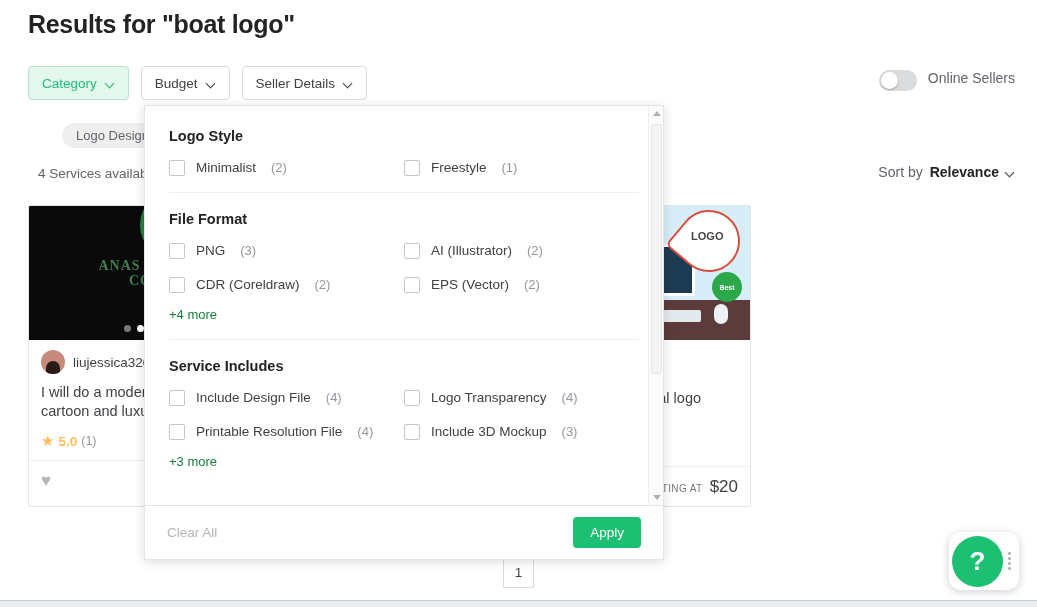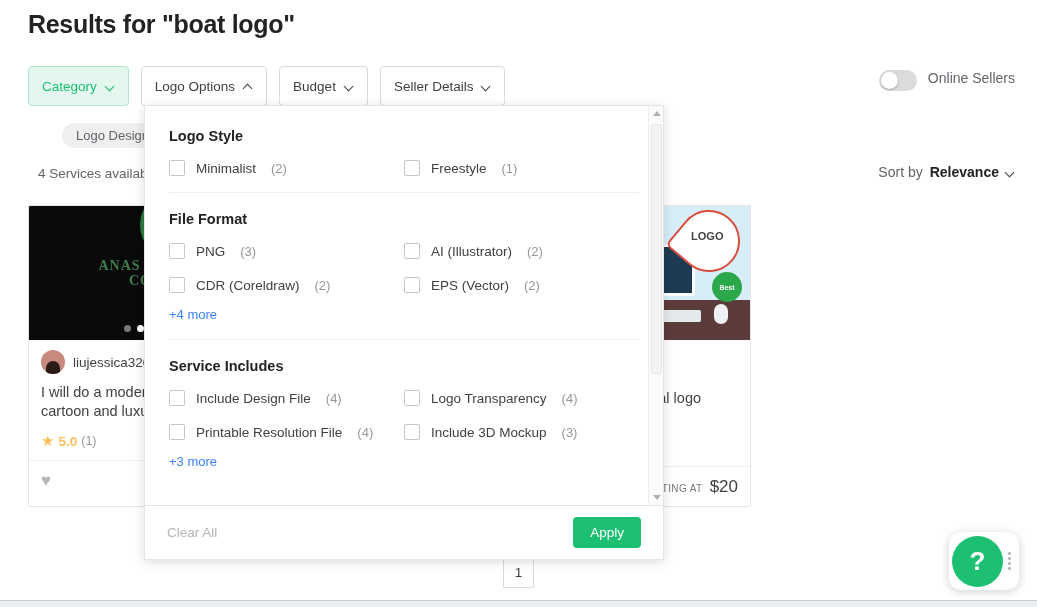--- a/index.html
+++ b/index.html
@@ -17,21 +17,21 @@
   
   .page-title {
     position:absolute; left:28px; top:10px;
     font-size:25px; font-weight:bold; color:#222325;
     letter-spacing:-0.3px;
   }
 
   
   .filter-bar { position:absolute; left:28px; top:66px; display:flex; align-items:center; gap:12px; }
   .filter-btn {
-    height:40px; padding:0 13px;
+    height:34px; padding:0 13px;
     border:1px solid #dadbdd; border-radius:4px;
     background:#fff; color:#404145;
     font-size:13.5px; display:flex; align-items:center; gap:9px;
     cursor:pointer; white-space:nowrap;
   }
   .filter-btn.active {
     background:#e4f7ee; border-color:#b5e4cd; color:#1dbf73;
   }
   .chev { display:inline-block; width:9px; height:9px; position:relative; }
   .chev::before {
@@ -180,25 +180,25 @@
   .dropdown {
     position:absolute; left:144px; top:105px; width:520px; height:455px;
     background:#fff; border:1px solid #e4e5e7;
     box-shadow:0 2px 10px rgba(0,0,0,.14);
     display:flex; flex-direction:column; z-index:50;
   }
   .dd-scrollarea { position:relative; flex:1; overflow:hidden; }
   .dd-content { padding:22px 24px 0 24px; }
   .dd-section-title { font-size:14.5px; font-weight:bold; color:#222325; margin-bottom:16px; }
   .dd-grid { display:grid; grid-template-columns:1fr 1fr; row-gap:18px; }
-  .dd-opt { display:flex; align-items:center; gap:11px; cursor:pointer; }
+  .dd-opt { display:flex; align-items:flex-start; gap:11px; cursor:pointer; }
   .cbox { width:16px; height:16px; border:1px solid #c5c6c9; border-radius:2px; background:#fff; flex:0 0 auto; }
   .dd-opt-label { font-size:13.5px; color:#404145; }
   .dd-opt-count { font-size:13px; color:#95979d; margin-left:4px; }
-  .more-link { color:#3b82f6; font-size:13px; margin-top:14px; cursor:pointer; display:inline-block; }
+  .more-link { color:#15803d; font-size:13px; margin-top:14px; cursor:pointer; display:inline-block; }
   .dd-divider { border-top:1px solid #efeff0; margin:16px 0 0 0; }
   .dd-sep-space { height:18px; }
   .dd-footer {
     border-top:1px solid #e4e5e7; height:54px;
     display:flex; align-items:center; justify-content:space-between;
     padding:0 22px; background:#fff;
   }
   .clear-all { font-size:13.5px; color:#b5b6ba; cursor:pointer; }
   .apply-btn {
     background:#1dbf73; color:#fff; border:0; border-radius:4px;
@@ -252,24 +252,20 @@
 <div class="page">
 
   <div class="page-title">Results for "boat logo"</div>
 
   <div class="filter-bar">
     <div class="filter-btn active">
       <span>Category</span>
       <span class="chev"></span>
     </div>
     <div class="filter-btn">
-      <span>Logo Options</span>
-      <span class="chev up"></span>
-    </div>
-    <div class="filter-btn">
       <span>Budget</span>
       <span class="chev"></span>
     </div>
     <div class="filter-btn">
       <span>Seller Details</span>
       <span class="chev"></span>
     </div>
   </div>
 
   <div class="online-wrap">

